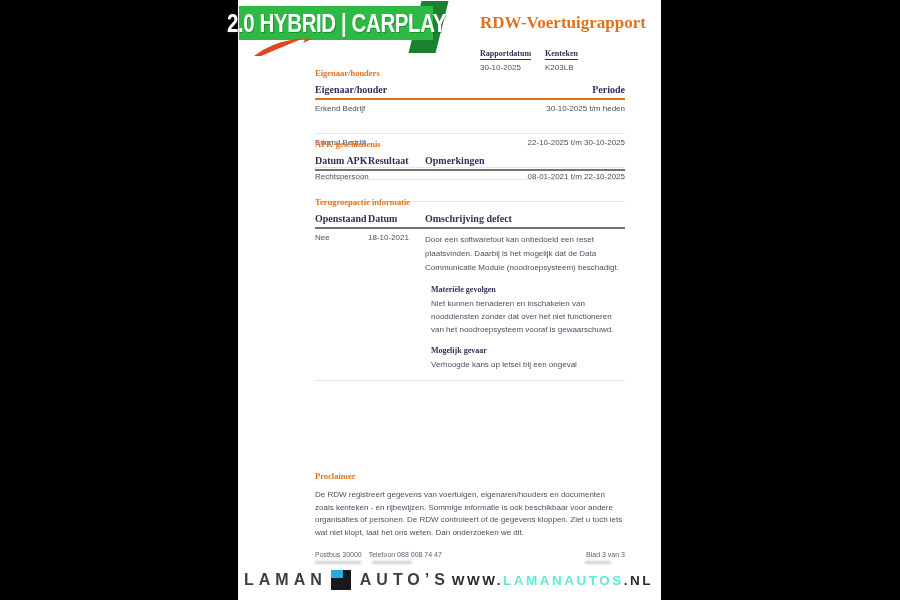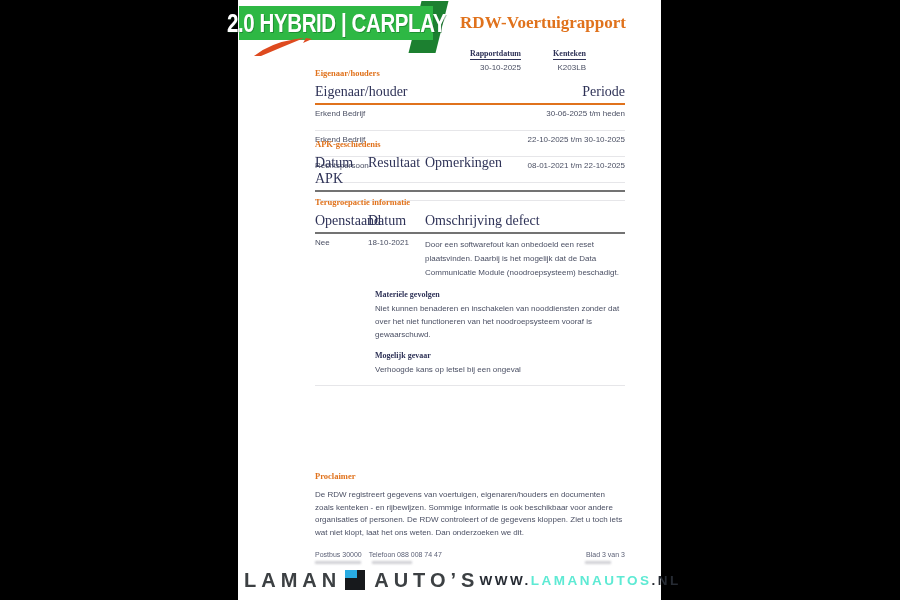--- a/index.html
+++ b/index.html
@@ -10,69 +10,69 @@
   
   .banner-fold{position:absolute;left:177px;top:1px;width:27px;height:52px;
                background:#1c8030;transform:skewX(-14deg);}
   .banner-face{position:absolute;left:1px;top:6px;width:194px;height:34px;background:#2eb844;
                display:flex;align-items:center;justify-content:center;overflow:visible;}
   .banner-text{color:#fff;font-weight:bold;font-size:25px;letter-spacing:-0.5px;white-space:nowrap;
                transform:scaleX(0.82);text-shadow:1px 1px 0 rgba(0,70,20,.35);}
   .swoosh{position:absolute;left:16px;top:38px;}
 
   
-  .titleblock{position:absolute;left:218px;top:13px;width:170px;text-align:right;}
+  .titleblock{position:absolute;left:242px;top:13px;width:170px;}
   .rtitle{font-family:"Liberation Serif",serif;font-weight:bold;font-size:17px;color:#e0721c;}
   .meta{display:flex;margin-top:9px;}
   .meta-col{width:65px;}
   .meta-label{display:inline-block;font-family:"Liberation Serif",serif;font-weight:bold;
               font-size:8px;color:#2e3257;border-bottom:1px solid #2e3257;padding-bottom:1px;}
   .meta-value{font-size:8px;color:#4a4f63;margin-top:3px;}
 
   
   .content{position:absolute;left:77px;width:310px;}
   .sec-title{font-family:"Liberation Serif",serif;font-weight:bold;font-size:8.5px;
              color:#e0721c;margin-bottom:6px;}
-  .serifhead{font-family:"Liberation Serif",serif;font-weight:normal;font-size:14px;color:#2e3257;}
+  .serifhead{font-family:"Liberation Serif",serif;font-weight:bold;font-size:10px;color:#2e3257;}
   .bodytxt{font-size:8px;color:#4a4f63;}
 
   .sec-owners{top:68px;}
   .owners-head{display:flex;justify-content:space-between;padding-bottom:3px;
                border-bottom:2px solid #e0721c;}
-  .owner-row{display:flex;justify-content:space-between;padding:4px 0 12px;
+  .owner-row{display:flex;justify-content:space-between;padding:4px 0 20px;
              border-bottom:1px solid #e6e6e9;text-align:center;}
 
   .sec-apk{top:139px;border-bottom:1px solid #e6e6e9;padding-bottom:8px;}
   .tbl-head{display:grid;grid-template-columns:53px 57px 1fr;padding-bottom:3px;
             border-bottom:2px solid #737373;}
   .tbl-row{display:grid;grid-template-columns:53px 57px 1fr;padding-top:4px;}
   .wrapcell{line-height:14px;}
 
   .sec-recall{top:197px;border-bottom:1px solid #e6e6e9;padding-bottom:9px;}
-  .col3-block{margin-left:60px;margin-top:10px;}
+  .col3-block{margin-left:116px;margin-top:10px;}
   .sub-title{font-family:"Liberation Serif",serif;font-weight:bold;font-size:8px;color:#2e3257;
              margin-bottom:3px;}
   .sub-text{font-size:8px;color:#4a4f63;line-height:13px;}
 
   .sec-proclaimer{top:471px;}
   .proc-text{font-size:8px;color:#4a4f63;line-height:12.5px;margin-top:8px;}
 
   .doc-footer{top:551px;display:flex;font-size:7px;color:#5a5f75;}
   .foot-tel{margin-left:7px;}
   .foot-blad{margin-left:auto;}
   .blur-bar{position:absolute;background:#c4c4ca;height:3px;filter:blur(1px);opacity:.8;}
   .bb1{left:77px;top:561px;width:46px;}
   .bb2{left:134px;top:561px;width:40px;}
   .bb3{left:347px;top:561px;width:26px;height:2.5px;}
 
   
   .dealer{position:absolute;left:238px;top:560px;width:423px;height:40px;
           display:flex;align-items:center;}
   .dealer-name{display:flex;align-items:center;margin-left:6px;color:#3c4043;
-               font-weight:bold;font-size:20px;letter-spacing:5px;}
+               font-weight:bold;font-size:16px;letter-spacing:5px;}
   .dealer-logo{position:relative;width:20px;height:20px;background:#17191c;
                display:inline-block;margin:0 9px 0 4px;}
   .dealer-logo .blue{position:absolute;left:0;top:0;width:12px;height:8px;background:#29abe2;}
   .dealer-site{margin-left:auto;margin-right:8px;font-weight:bold;font-size:13.5px;
                letter-spacing:2.5px;color:#262b33;white-space:nowrap;}
   .site-brand{color:#5eead4;}
 </style>
 </head>
 <body>
 
@@ -103,21 +103,21 @@
     </div>
 
     <div class="content sec-owners">
       <div class="sec-title">Eigenaar/houders</div>
       <div class="owners-head serifhead">
         <span>Eigenaar/houder</span>
         <span>Periode</span>
       </div>
       <div class="owner-row bodytxt">
         <span>Erkend Bedrijf</span>
-        <span>30-06-2025 t/m heden</span>
+        <span>30-10-2025 t/m heden</span>
       </div>
       <div class="owner-row bodytxt">
         <span>Erkend Bedrijf</span>
         <span>22-10-2025 t/m 30-10-2025</span>
       </div>
       <div class="owner-row bodytxt">
         <span>Rechtspersoon</span>
         <span>08-01-2021 t/m 22-10-2025</span>
       </div>
     </div>

